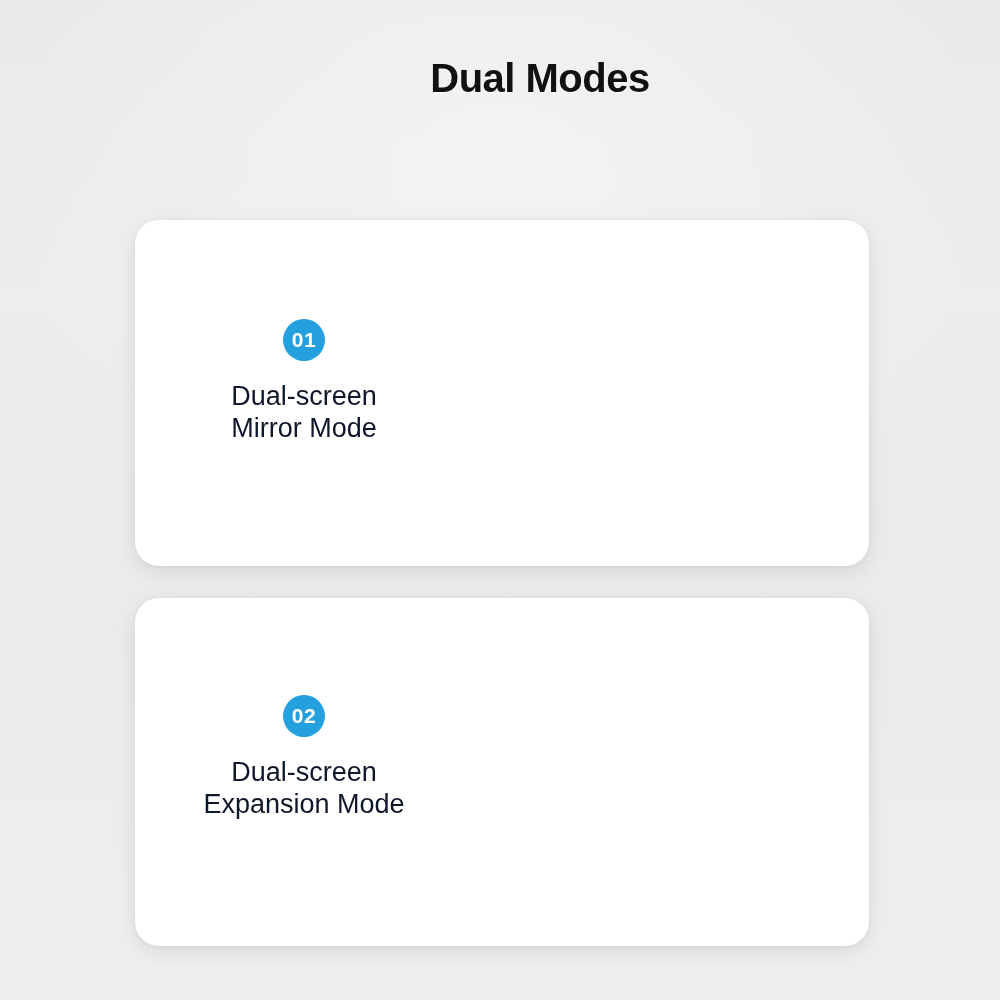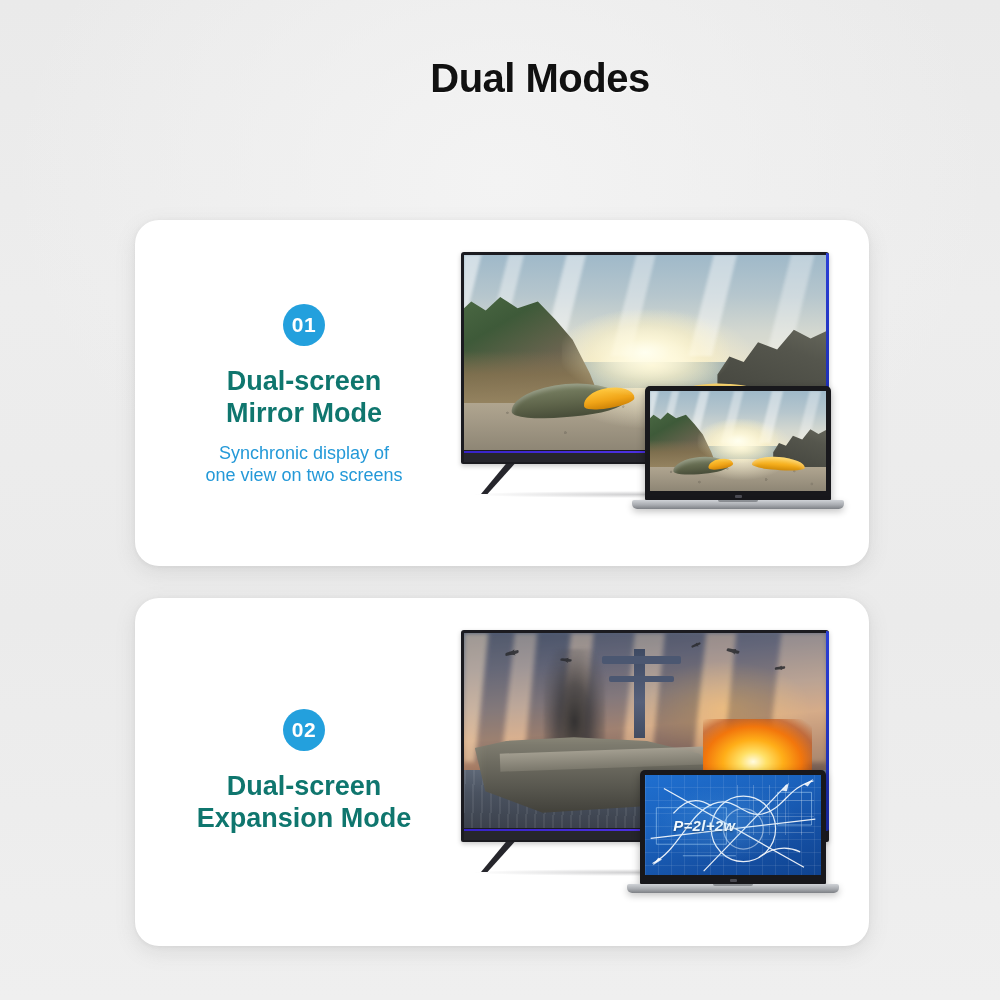--- a/index.html
+++ b/index.html
@@ -47,21 +47,21 @@
     overflow: hidden;
   }
   .card-1 { top: 220px; height: 346px; }
   .card-2 { top: 598px; height: 348px; }
 
   .card-inner {
     position: relative;
     width: 100%;
     height: 100%;
     display: flex;
-    flex-direction: row;
+    flex-direction: column;
   }
 
   
   .text-col {
     width: 320px;
     flex: 0 0 320px;
     display: flex;
     flex-direction: column;
     align-items: center;
     justify-content: center;
@@ -80,22 +80,22 @@
     font-weight: bold;
     letter-spacing: 0.5px;
     display: flex;
     align-items: center;
     justify-content: center;
     margin-bottom: 20px;
   }
 
   .mode-heading {
     font-size: 27px;
-    font-weight: 700;
-    color: #0f766e;
+    font-weight: 400;
+    color: #0f172a;
     line-height: 1.18;
     text-align: center;
     white-space: pre-line;
   }
 
   .mode-sub {
     margin-top: 12px;
     font-size: 18px;
     line-height: 1.23;
     color: #2499d8;
@@ -454,22 +454,20 @@
 
 <div class="page-title">Dual Modes</div>
 
 <div class="card card-1">
   <div class="card-inner">
 
     <div class="text-col">
       <div class="badge">01</div>
       <div class="mode-heading">Dual-screen
 Mirror Mode</div>
-      <div class="mode-sub">Synchronic display of
-one view on two screens</div>
     </div>
 
     <div class="art-col">
 
       <div class="tv">
         <div class="tv-frame">
           <div class="tv-screen">
             <div class="art-beach">
               <div class="beach-sky"></div>
               <div class="beach-clouds"></div>

